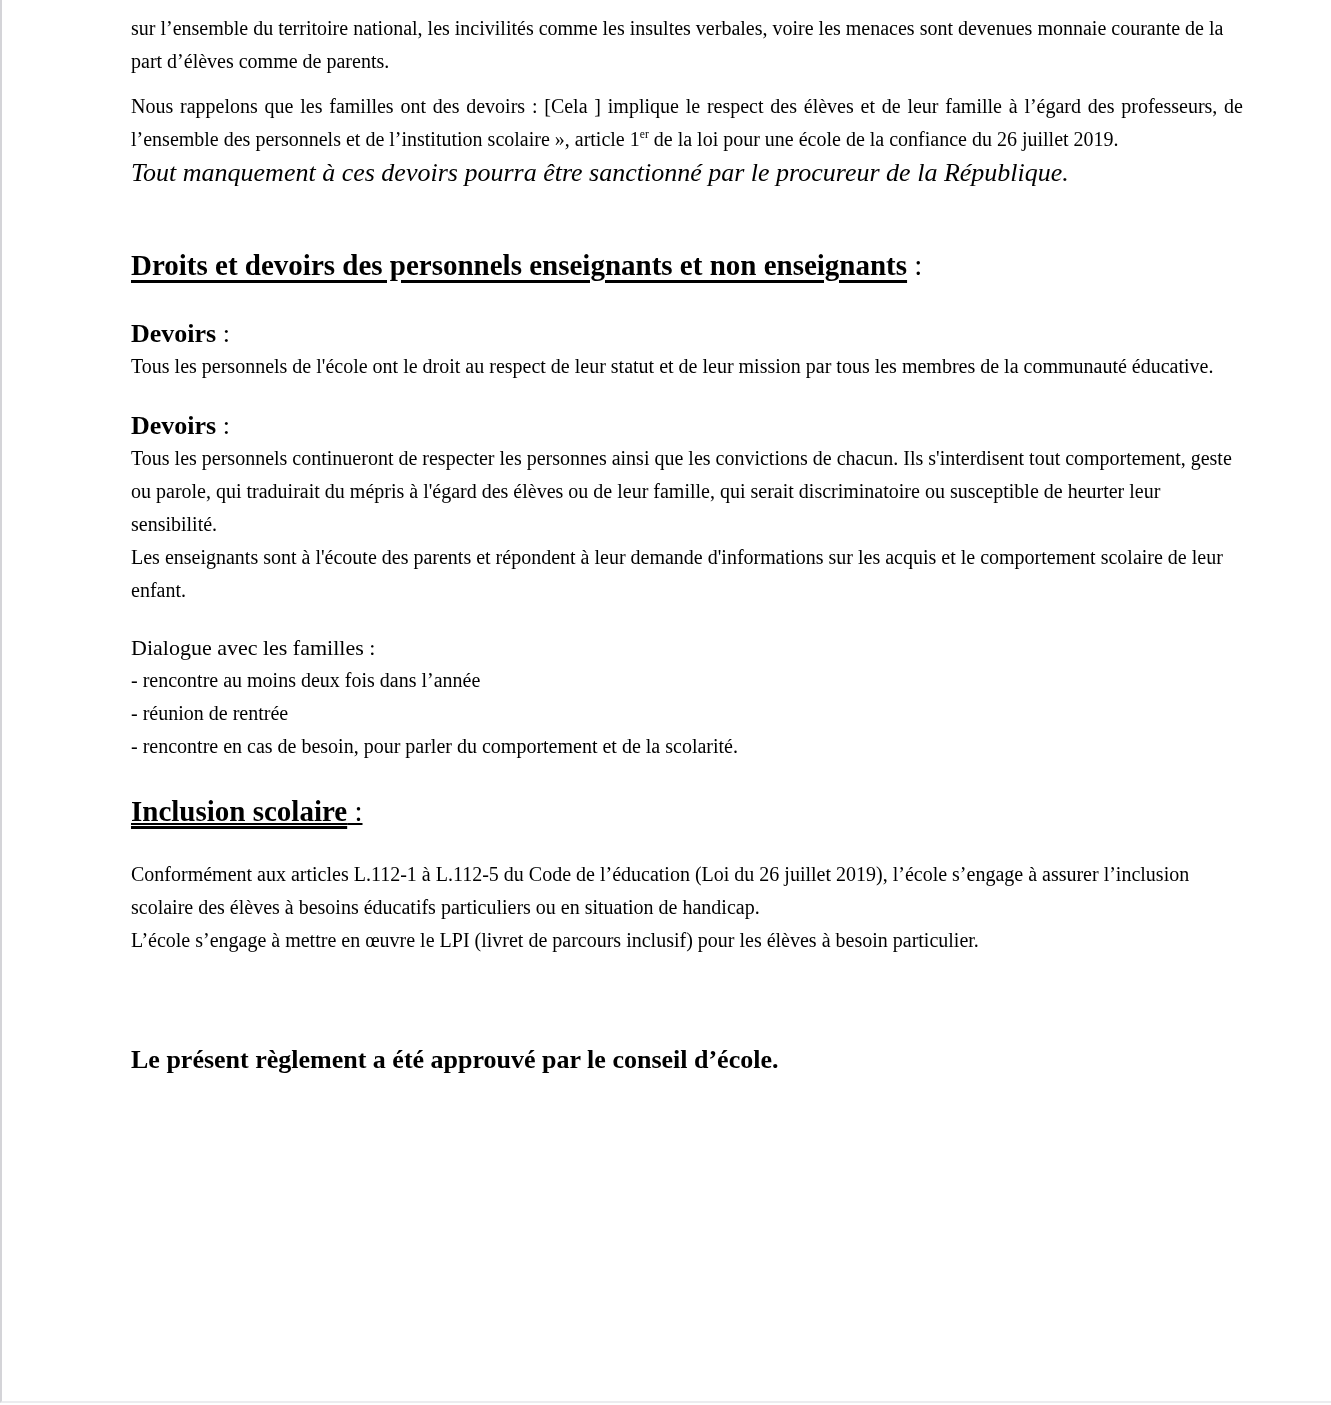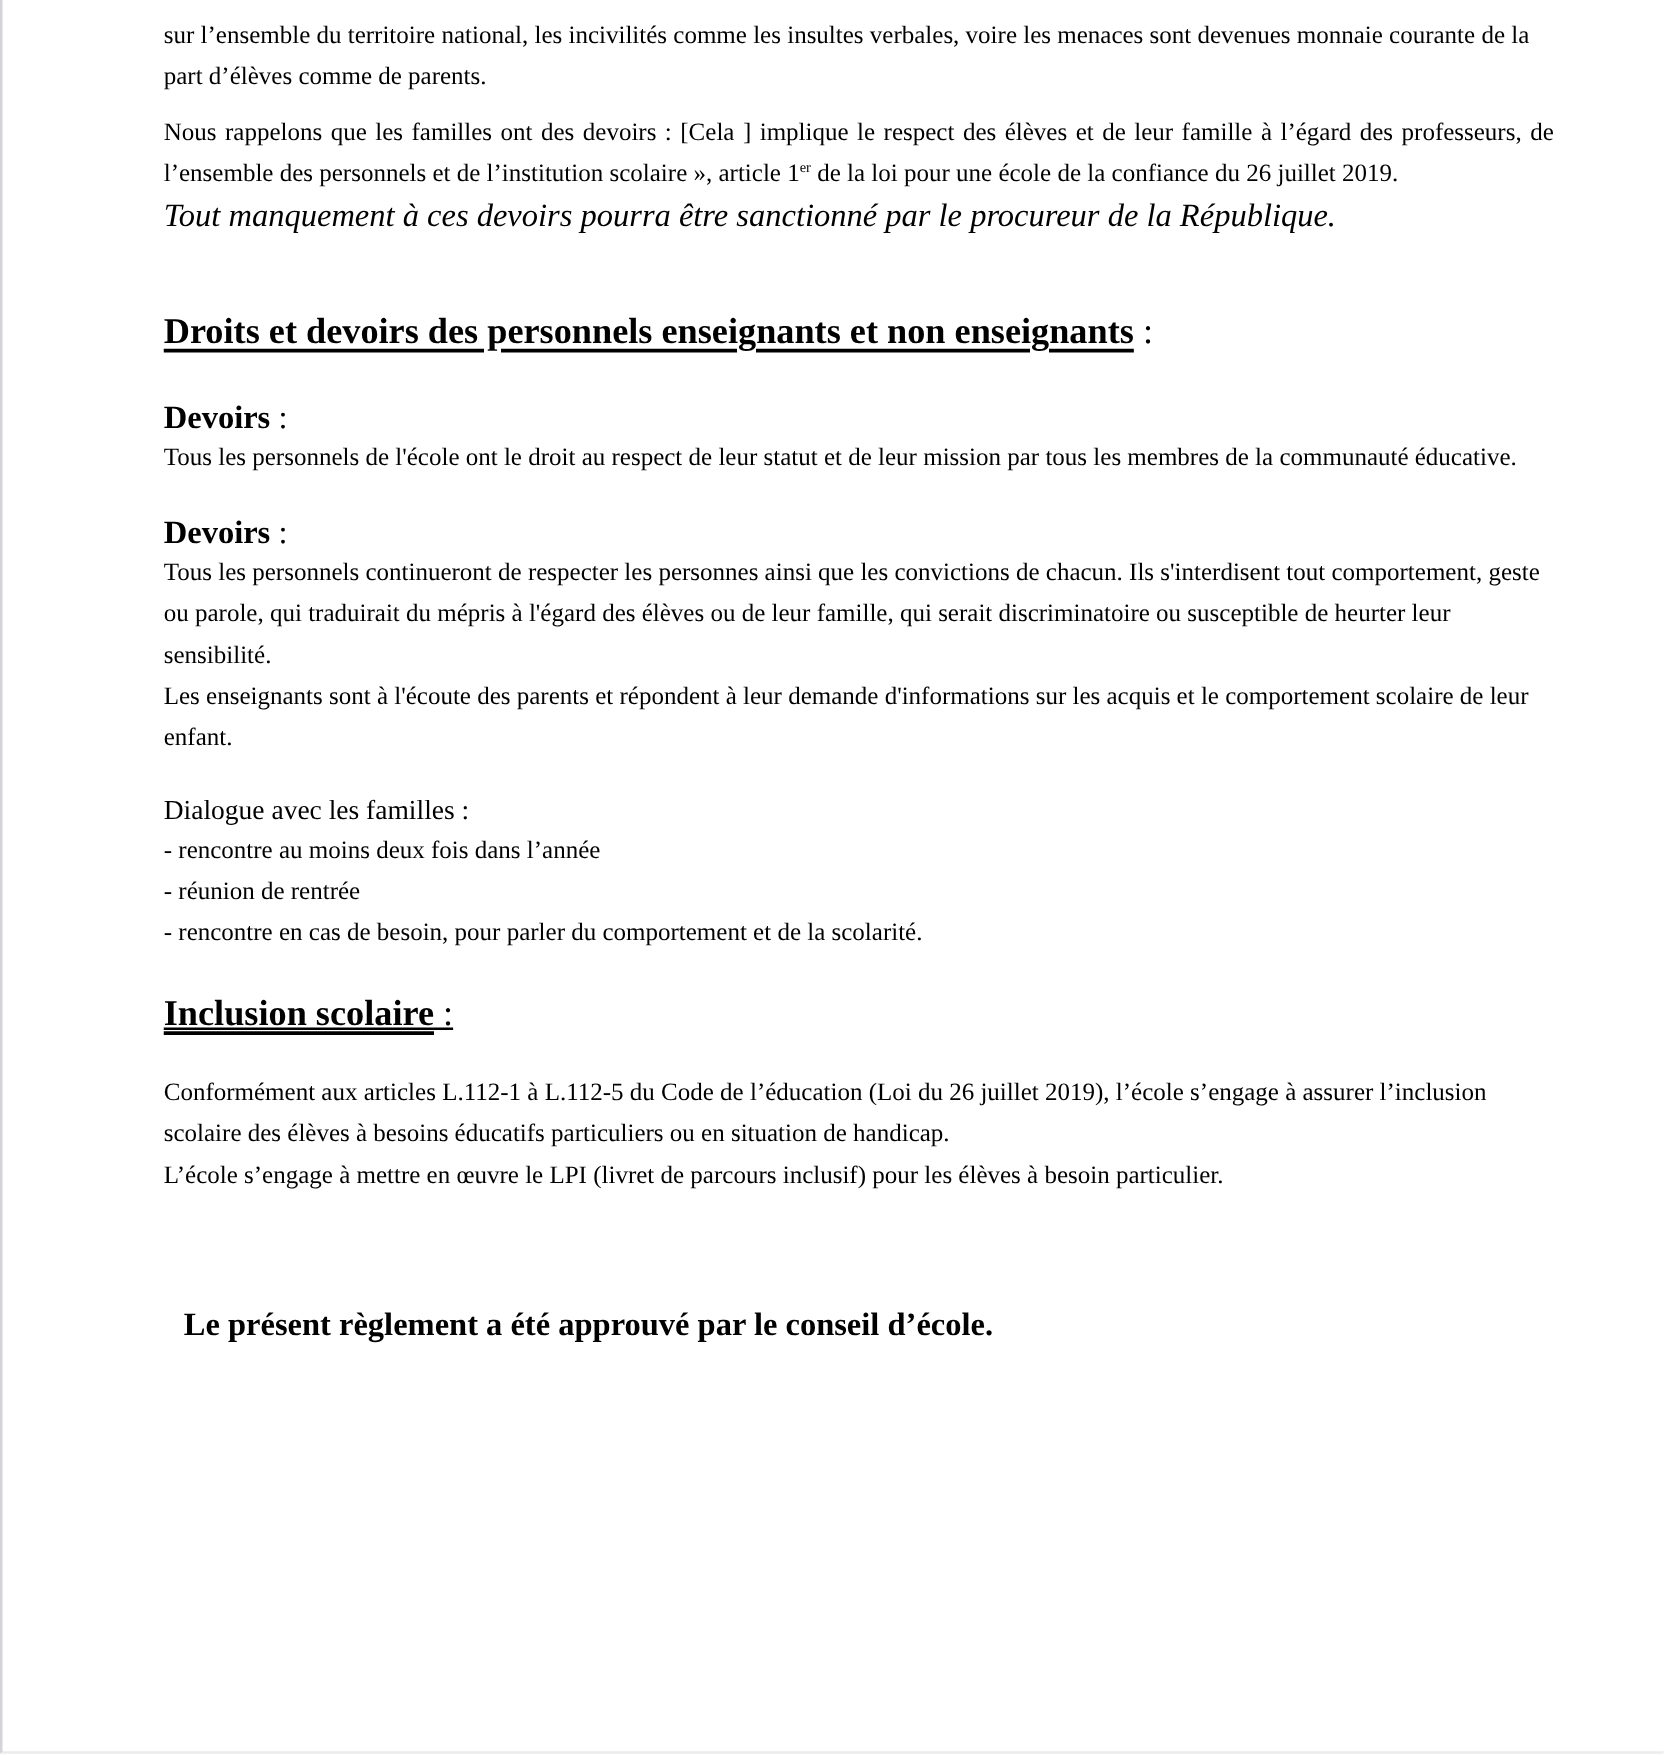--- a/index.html
+++ b/index.html
@@ -120,16 +120,16 @@
     <div>- rencontre en cas de besoin, pour parler du comportement et de la scolarité.</div>
   </div>
 
   <h2 class="h1 inclusion-heading"><span class="underlined">Inclusion scolaire</span><span class="colon"> :</span></h2>
 
   <p class="body-text inclusion-p1">Conformément aux articles L.112-1 à L.112-5 du Code de l’éducation (Loi du 26 juillet 2019), l’école s’engage à assurer l’inclusion scolaire des élèves à besoins éducatifs particuliers ou en situation de handicap.</p>
 
   <p class="body-text inclusion-p2">L’école s’engage à mettre en œuvre le LPI (livret de parcours inclusif) pour les élèves à besoin particulier.</p>
 
   <div class="footer-block">
-    <p class="footer-bold" style="margin:16px">Le présent règlement a été approuvé par le conseil d’école.</p>
+    <p class="footer-bold" style="margin:0">Le présent règlement a été approuvé par le conseil d’école.</p>
   </div>
 
 </div>
 
 </body></html>

